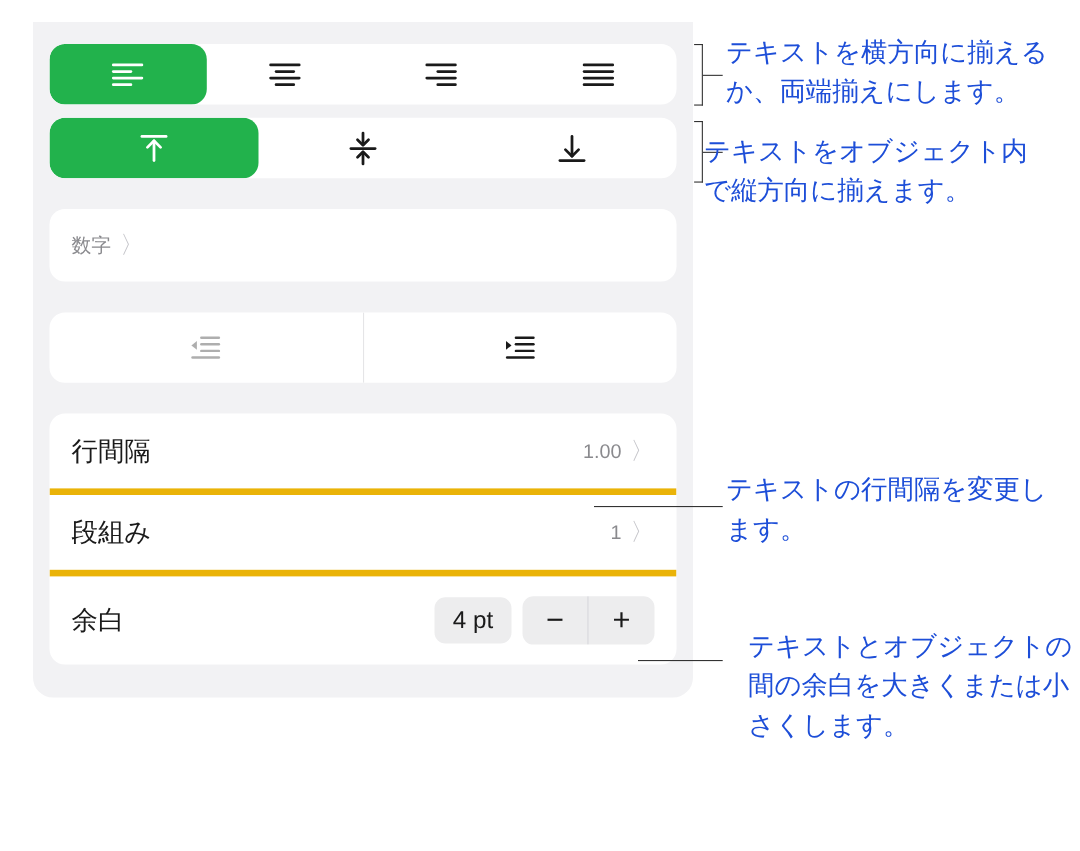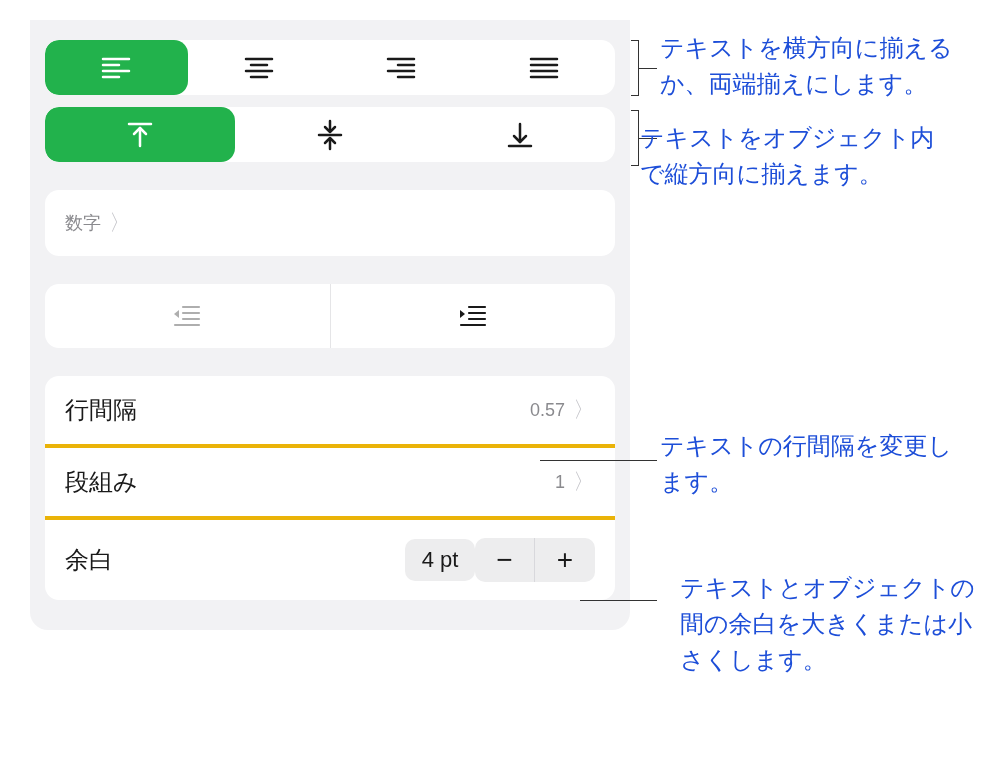--- a/index.html
+++ b/index.html
@@ -65,21 +65,21 @@
       border-radius: 14px;
       margin-top: 28px;
       overflow: hidden;
     }
     .row {
       display: flex;
       align-items: center;
       justify-content: space-between;
       padding: 18px 20px;
       min-height: 64px;
-      border-bottom: 4px solid #eab308;
+      border-bottom: 6px solid #eab308;
     }
     .section .row:last-child {
       border-bottom: none;
     }
     .row-label {
       font-size: 24px;
       color: #1a1a1a;
     }
     .row-value {
       font-size: 18px;
@@ -110,20 +110,21 @@
     .indent-btn svg {
       width: 32px;
       height: 28px;
     }
     .indent-btn:first-child {
       border-right: 1px solid #e5e5e7;
     }
     .margin-controls {
       display: flex;
       align-items: center;
+      gap: 10px;
     }
     .margin-value-box {
       background: #ededee;
       border-radius: 10px;
       padding: 8px 16px;
       font-size: 22px;
       color: #1a1a1a;
       min-width: 70px;
       text-align: center;
     }
@@ -272,21 +273,21 @@
         <line x1="4" y1="23" x2="28" y2="23" stroke="#1a1a1a" stroke-width="2.2" stroke-linecap="round"></line>
         <path d="M3 8 L8 12 L3 16 Z" fill="#1a1a1a"></path>
       </svg>
     </button>
   </div>
 
   <div class="section">
     <div class="row">
       <span class="row-label">行間隔</span>
       <div class="right-side">
-        <span class="row-value">0.57</span>
+        <span class="row-value">1.00</span>
         <span class="chevron">〉</span>
       </div>
     </div>
     <div class="row">
       <span class="row-label">段組み</span>
       <div class="right-side">
         <span class="row-value">1</span>
         <span class="chevron">〉</span>
       </div>
     </div>

